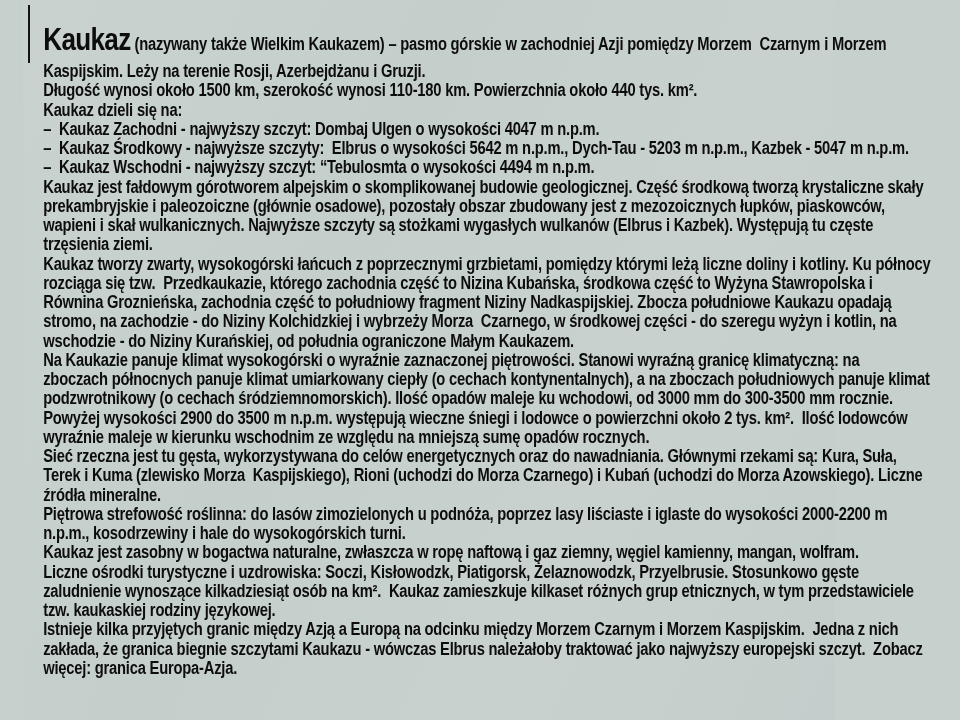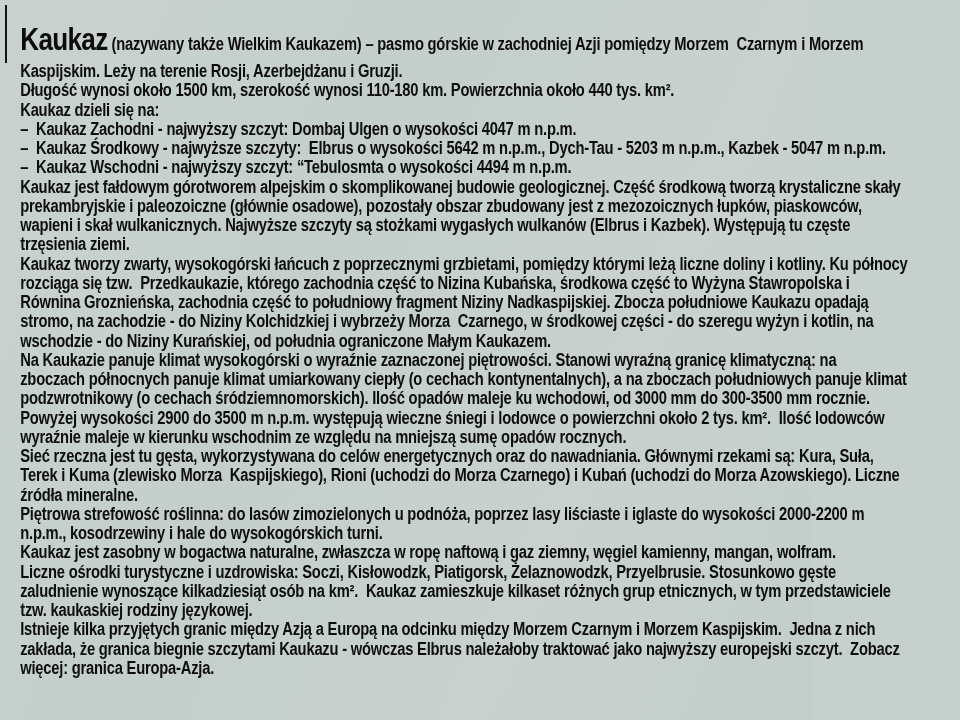--- a/index.html
+++ b/index.html
@@ -10,20 +10,21 @@
     overflow: hidden;
   }
   body {
     background: #c6d0cd;
   }
   .slide {
     position: relative;
     width: 812px;
     height: 720px;
     background: linear-gradient(115deg, #c9d2cf 0%, #c4cfcb 38%, #c8d1cd 70%, #c3cecc 100%);
+    margin-left: 23px;
   }
   .edge-artifact {
     position: absolute;
     left: 5px;
     top: 5px;
     width: 2px;
     height: 58px;
     background: #141414;
   }
   .page {

